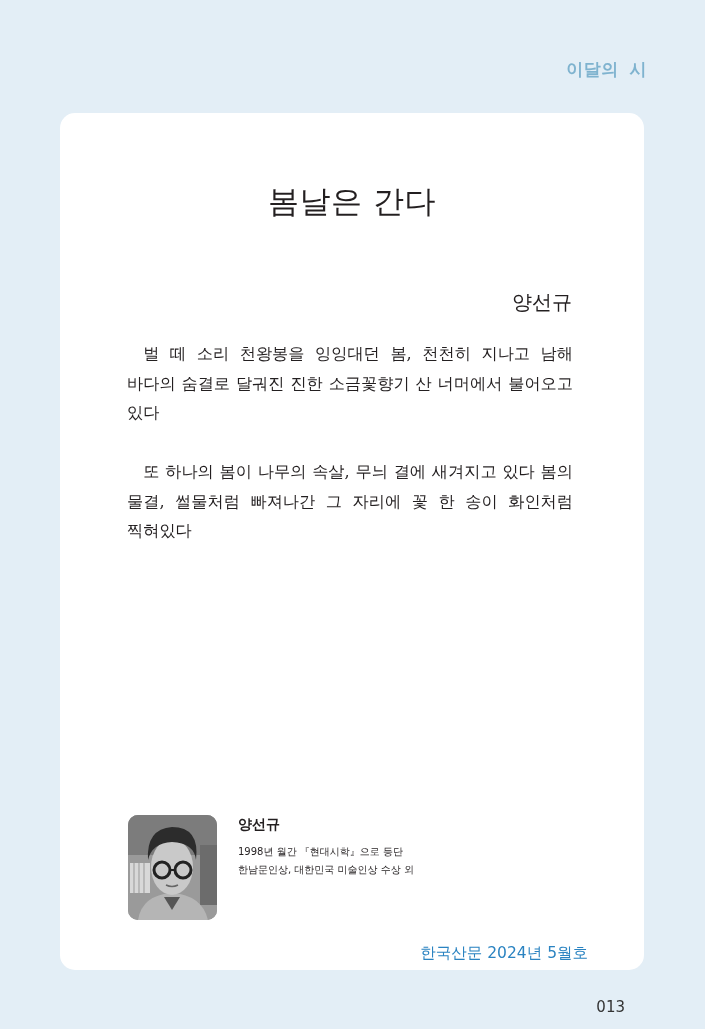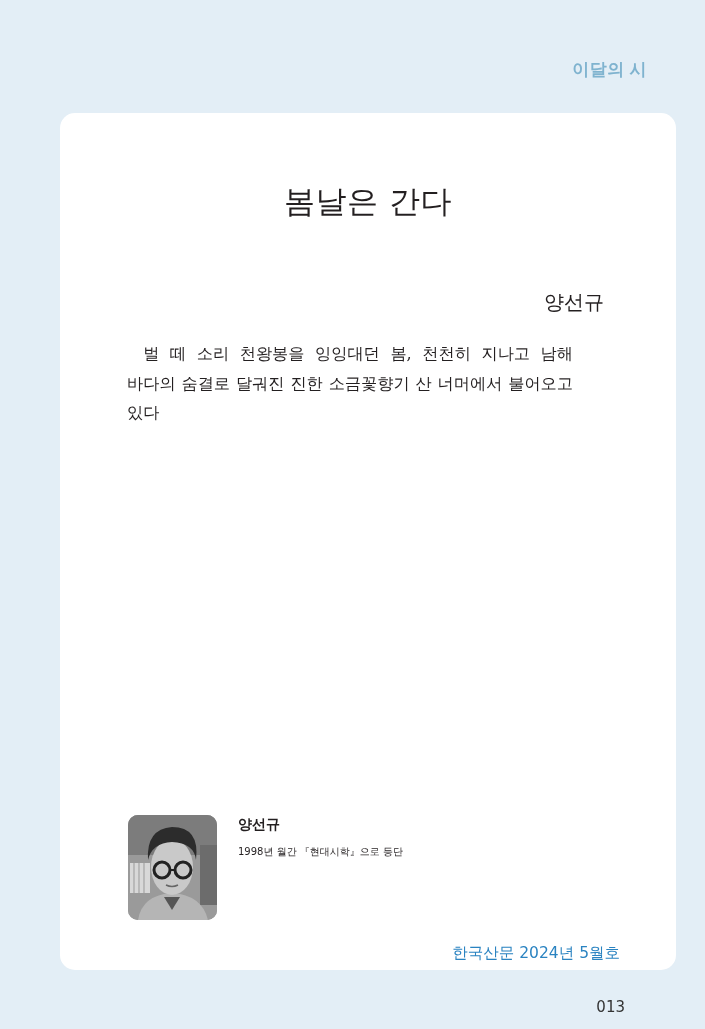--- a/index.html
+++ b/index.html
@@ -11,36 +11,35 @@
     height: 1029px;
     background: #e3eef6;
     position: relative;
     overflow: hidden;
     font-family: "DejaVu Serif", "Liberation Serif", serif;
   }
   .section-label {
     position: absolute;
     top: 58px;
     right: 58px;
-    font-family: Liberation Serif, serif;
+    font-family: Liberation Mono, monospace;
     font-weight: bold;
     font-size: 17px;
     color: #7fb3cf;
     letter-spacing: 0.5px;
     text-align: right;
   }
   .card {
     position: absolute;
     left: 60px;
     top: 113px;
     width: 584px;
     height: 857px;
     background: #ffffff;
     border-radius: 15px;
-    padding-left: 32px;
   }
   .poem-title {
     position: absolute;
     top: 68px;
     left: 0;
     width: 100%;
     text-align: center;
     font-size: 31px;
     color: #231f20;
     font-weight: normal;
@@ -125,20 +124,21 @@
 <body>
 
 <div class="section-label">이달의 시</div>
 
 <div class="card">
   <h1 class="poem-title">봄날은 간다</h1>
   <div class="poem-author">양선규</div>
 
   <div class="poem-body">
     <p class="stanza">벌 떼 소리 천왕봉을 잉잉대던 봄, 천천히 지나고 남해 바다의 숨결로 달궈진 진한 소금꽃향기 산 너머에서 불어오고 있다</p>
+    <p class="stanza">또 하나의 봄이 나무의 속살, 무늬 결에 새겨지고 있다 봄의 물결, 썰물처럼 빠져나간 그 자리에 꽃 한 송이 화인처럼 찍혀있다</p>
   </div>
 
   <div class="bio">
     <div class="bio-photo" aria-label="author-portrait">
       <svg width="89" height="105" viewBox="0 0 89 105" xmlns="http://www.w3.org/2000/svg">
         <rect width="89" height="105" fill="#9a9a9a"></rect>
         <rect x="0" y="0" width="89" height="40" fill="#7c7c7c"></rect>
         <rect x="2" y="48" width="20" height="30" fill="#d8d8d8"></rect>
         <line x1="6" y1="48" x2="6" y2="78" stroke="#999" stroke-width="1"></line>
         <line x1="11" y1="48" x2="11" y2="78" stroke="#999" stroke-width="1"></line>
@@ -150,19 +150,20 @@
         <path d="M20 45 Q18 14 44 12 Q72 12 68 45 Q66 28 44 27 Q24 28 20 45 Z" fill="#2c2c2c"></path>
         <circle cx="34" cy="55" r="8" fill="none" stroke="#222" stroke-width="3"></circle>
         <circle cx="55" cy="55" r="8" fill="none" stroke="#222" stroke-width="3"></circle>
         <line x1="42" y1="55" x2="47" y2="55" stroke="#222" stroke-width="2"></line>
         <path d="M38 70 Q44 73 50 70" stroke="#666" stroke-width="1.5" fill="none"></path>
       </svg>
     </div>
     <div class="bio-text">
       <div class="bio-name">양선규</div>
       <div class="bio-line">1998년 월간 『현대시학』으로 등단</div>
+      <div class="bio-line">한남문인상, 대한민국 미술인상 수상 외</div>
     </div>
   </div>
 
   <div class="issue">한국산문 2024년 5월호</div>
 </div>
 
 <div class="page-number">013</div>
 
 </body></html>

